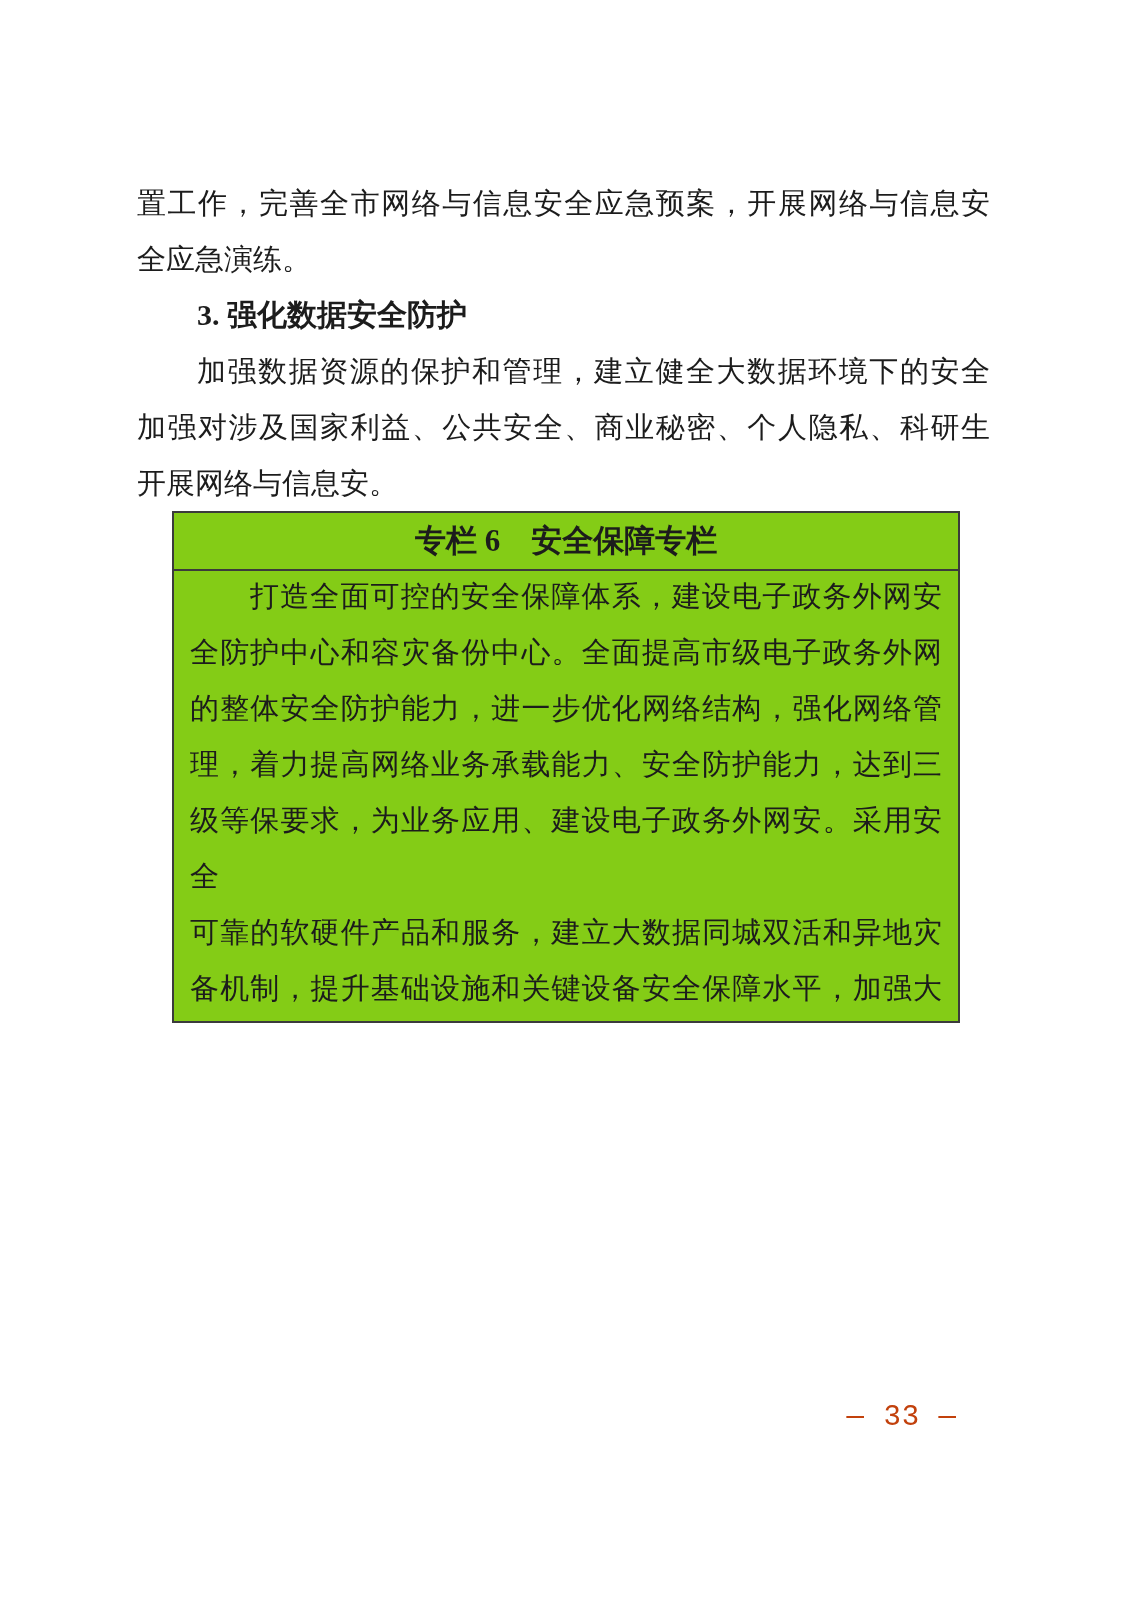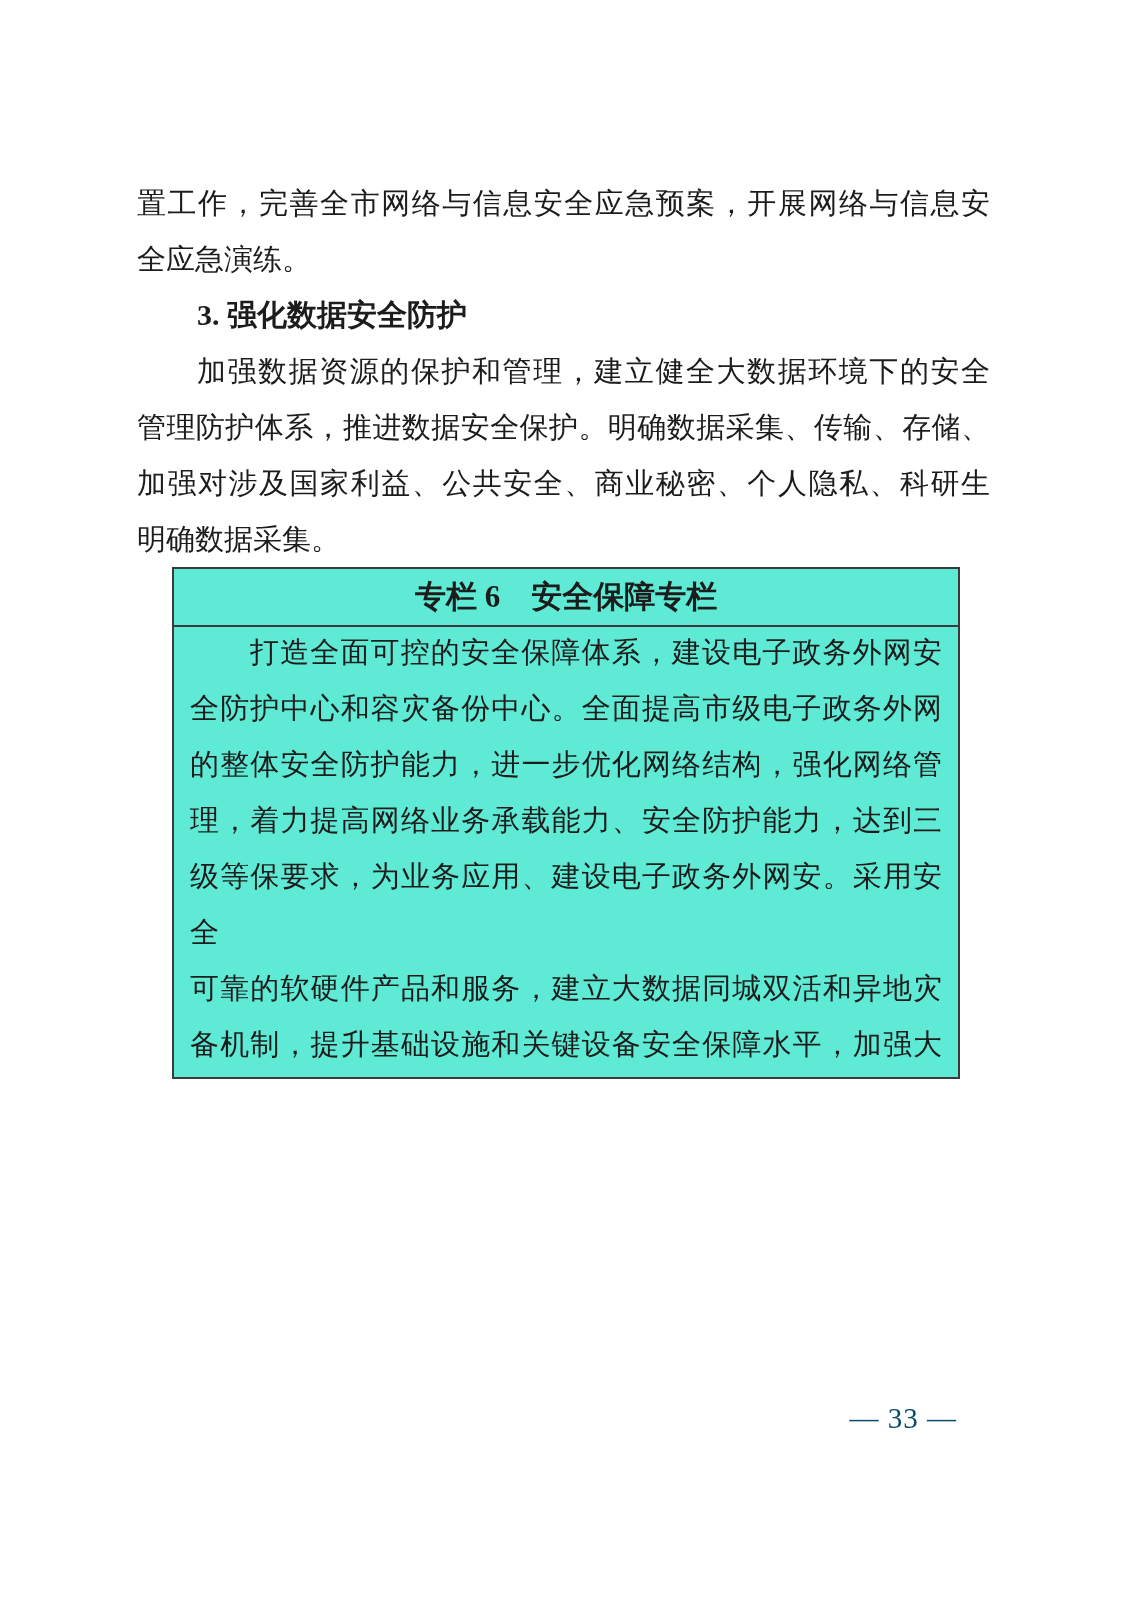--- a/index.html
+++ b/index.html
@@ -46,21 +46,21 @@
     font-size: 30px;
     font-weight: bold;
     line-height: 56px;
     text-indent: 60px;
   }
 
   .box {
     margin-left: 35px;
     width: 788px;
     border: 2px solid #3b3b3b;
-    background: #5eead4;
+    background: #84cc16;
   }
 
   .box-title {
     font-size: 31px;
     font-weight: bold;
     line-height: 56px;
     text-align: center;
     border-bottom: 2px solid #3b3b3b;
   }
 
@@ -69,42 +69,42 @@
     font-family: Liberation Mono, monospace;
   }
 
   .footer {
     position: absolute;
     top: 1398px;
     right: 174px;
     font-size: 29px;
     line-height: 40px;
     letter-spacing: 1px;
-    color: #0c4a6e;
+    color: #c2410c;
+    font-family: Liberation Mono, monospace;
   }
 </style>
 </head>
 <body>
 
 <div class="page">
 
   <div class="content">
 
     <div>
       <p class="line j">置工作，完善全市网络与信息安全应急预案，开展网络与信息安</p>
       <p class="line">全应急演练。</p>
     </div>
 
     <h3 class="heading">3. 强化数据安全防护</h3>
 
     <div>
       <p class="line j indent">加强数据资源的保护和管理，建立健全大数据环境下的安全</p>
-      <p class="line j">管理防护体系，推进数据安全保护。明确数据采集、传输、存储、</p>
       <p class="line j">加强对涉及国家利益、公共安全、商业秘密、个人隐私、科研生</p>
-      <p class="line">明确数据采集。</p>
+      <p class="line">开展网络与信息安。</p>
     </div>
 
     <div class="box">
       <div class="box-title">专栏 6　安全保障专栏</div>
       <div class="box-body">
         <p class="line j indent">打造全面可控的安全保障体系，建设电子政务外网安</p>
         <p class="line j">全防护中心和容灾备份中心。全面提高市级电子政务外网</p>
         <p class="line j">的整体安全防护能力，进一步优化网络结构，强化网络管</p>
         <p class="line j">理，着力提高网络业务承载能力、安全防护能力，达到三</p>
         <p class="line j">级等保要求，为业务应用、建设电子政务外网安。采用安全</p>

